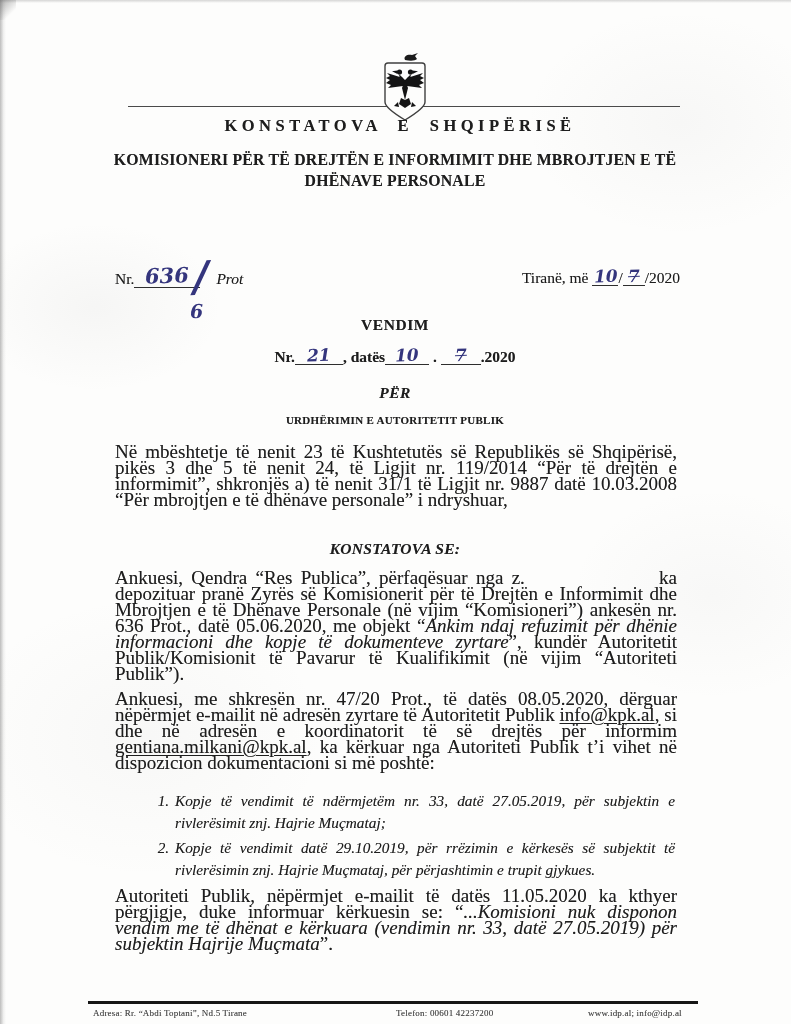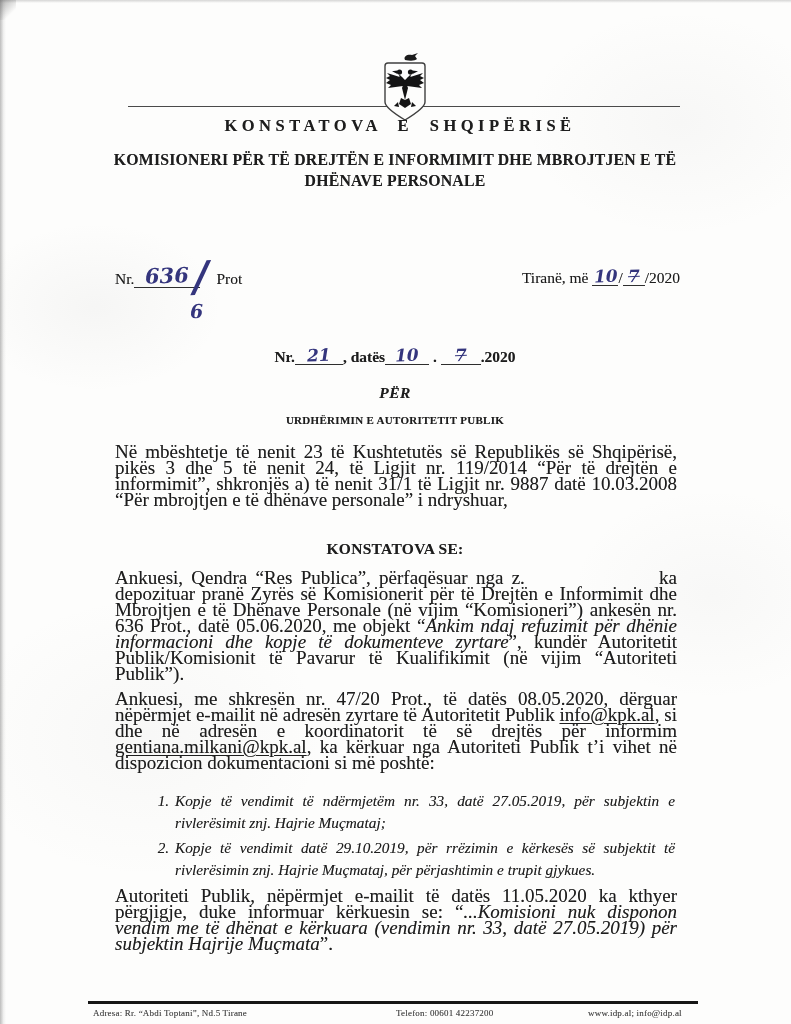--- a/index.html
+++ b/index.html
@@ -38,21 +38,21 @@
   #hw-slash{left:193px;top:256px;font-size:42px;line-height:1;z-index:3;}
   #hw-six{left:190px;top:300px;font-size:19px;}
 
   #vendim{left:85px;top:316px;width:620px;font-size:15.5px;letter-spacing:.6px;}
   #decision-nr{left:85px;top:348px;width:620px;font-size:15.5px;}
   #per{left:85px;top:384px;width:620px;font-size:15.5px;letter-spacing:.4px;font-style:italic;}
   #subject{left:85px;top:414px;width:620px;font-size:11px;letter-spacing:.3px;}
 
   .para{left:115px;width:562px;font-size:19px;line-height:16px;text-align:justify;}
   #p-intro{top:444px;}
-  #konstatova{left:85px;top:540px;width:620px;font-size:15.5px;letter-spacing:.3px;}
+  #konstatova{left:85px;top:540px;width:620px;font-size:15.5px;letter-spacing:.3px;font-style:italic;}
   #p-complaint{top:570px;}
   #p-request{top:691px;}
   #request-list{left:115px;top:790px;width:560px;box-sizing:border-box;margin:0;padding-left:58px;
     font-style:italic;font-size:15.3px;line-height:21.9px;}
   #request-list li{text-align:justify;margin-bottom:3px;padding-left:2px;}
   #p-response{top:888px;}
 
   #footer-rule{left:88px;top:1001px;width:610px;height:2.6px;background:#161616;}
   .footer-text{top:1008px;font-size:9px;color:#474747;letter-spacing:.2px;
     font-family:"Liberation Serif",serif;filter:blur(.35px);}
@@ -65,21 +65,21 @@
   .s-gap{display:inline-block;width:126px;}
 
   .hw{font-family:"DejaVu Serif",serif;font-style:italic;font-weight:bold;color:var(--ink,#34357d);
     text-shadow:none;display:inline-block;transform:rotate(-2deg);}
   .hw-lg{font-size:21px;}
   .hw-md{font-size:17px;}
   .hw-cross{text-decoration:line-through;text-decoration-thickness:1.2px;}
   .blank{display:inline-block;border-bottom:1.3px solid #2e2e2e;text-align:center;line-height:.9;vertical-align:baseline;}
   .blank > .hw{position:relative;top:-1px;}
   .w66{width:66px}.w48{width:48px}.w44{width:44px}.w40{width:40px}.w26{width:26px}.w22{width:22px}
-  .prot-label{margin-left:16px;}
+  .prot-label{margin-left:16px;font-style:italic;}
 </style>
 </head>
 <body>
 
 <div class="page">
   <div class="edge-left"></div>
   <div class="edge-top"></div>
   <div class="corner-tl"></div>
 
   <div id="header-rule" class="abs"></div>
@@ -107,20 +107,21 @@
     <span>Nr.</span><span class="blank w66"><span class="hw hw-lg">636</span></span><span class="prot-label">Prot</span>
   </div>
   <span id="hw-slash" class="abs hw">/</span>
   <span id="hw-six" class="abs hw">6</span>
 
   <div id="ref-right" class="abs">
     <span>Tiranë, më</span>
     <span class="blank w26"><span class="hw hw-md">10</span></span><span>/</span><span class="blank w22"><span class="hw hw-md hw-cross">7</span></span><span>/2020</span>
   </div>
 
+  <div id="vendim" class="abs center bold">VENDIM</div>
   <div id="decision-nr" class="abs center bold">
     <span>Nr.</span><span class="blank w48"><span class="hw hw-md">21</span></span><span>, datës</span><span class="blank w44"><span class="hw hw-md">10</span></span> <span>.</span> <span class="blank w40"><span class="hw hw-md hw-cross">7</span></span><span>.2020</span>
   </div>
   <div id="per" class="abs center bold">PËR</div>
   <div id="subject" class="abs center bold">URDHËRIMIN E AUTORITETIT PUBLIK</div>
 
   <div id="p-intro" class="abs para"><span>Në mbështetje të nenit 23 të Kushtetutës së Republikës së Shqipërisë, pikës 3 dhe 5 të nenit 24, të Ligjit nr. 119/2014 “Për të drejtën e informimit”, shkronjës a) të nenit 31/1 të Ligjit nr. 9887 datë 10.03.2008 “Për mbrojtjen e të dhënave personale” i ndryshuar,</span></div>
   <div id="konstatova" class="abs center bold">KONSTATOVA SE:</div>
   <div id="p-complaint" class="abs para"><span>Ankuesi, Qendra “Res Publica”, përfaqësuar nga z.</span><span class="s-gap"> </span><span> ka depozituar pranë Zyrës së Komisionerit për të Drejtën e Informimit dhe Mbrojtjen e të Dhënave Personale (në vijim “Komisioneri”) ankesën nr. 636 Prot., datë 05.06.2020, me objekt “</span><span class="s-i">Ankim ndaj refuzimit për dhënie informacioni dhe kopje të dokumenteve zyrtare</span><span>”, kundër Autoritetit Publik/Komisionit të Pavarur të Kualifikimit (në vijim “Autoriteti Publik”).</span></div>
   <div id="p-request" class="abs para"><span>Ankuesi, me shkresën nr. 47/20 Prot., të datës 08.05.2020, dërguar nëpërmjet e-mailit në adresën zyrtare të Autoritetit Publik </span><span class="s-u">info@kpk.al</span><span>, si dhe në adresën e koordinatorit të së drejtës për informim </span><span class="s-u">gentiana.milkani@kpk.al</span><span>, ka kërkuar nga Autoriteti Publik t’i vihet në dispozicion dokumentacioni si më poshtë:</span></div>

